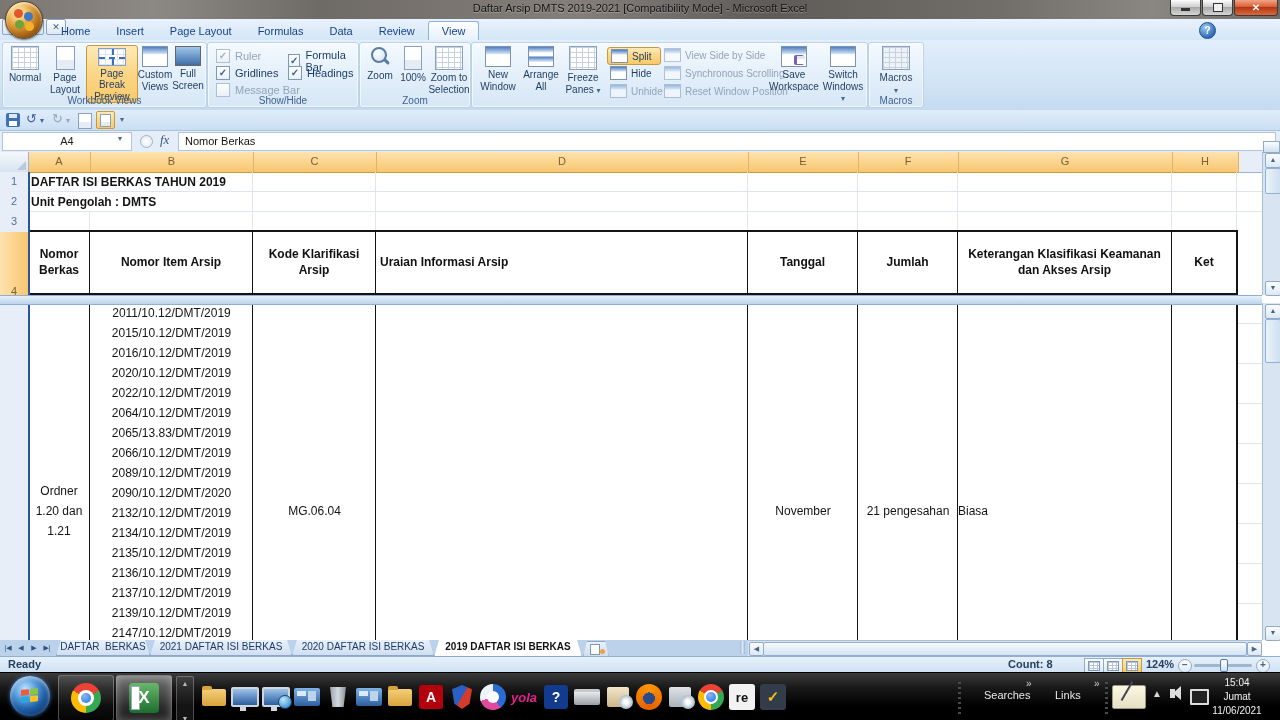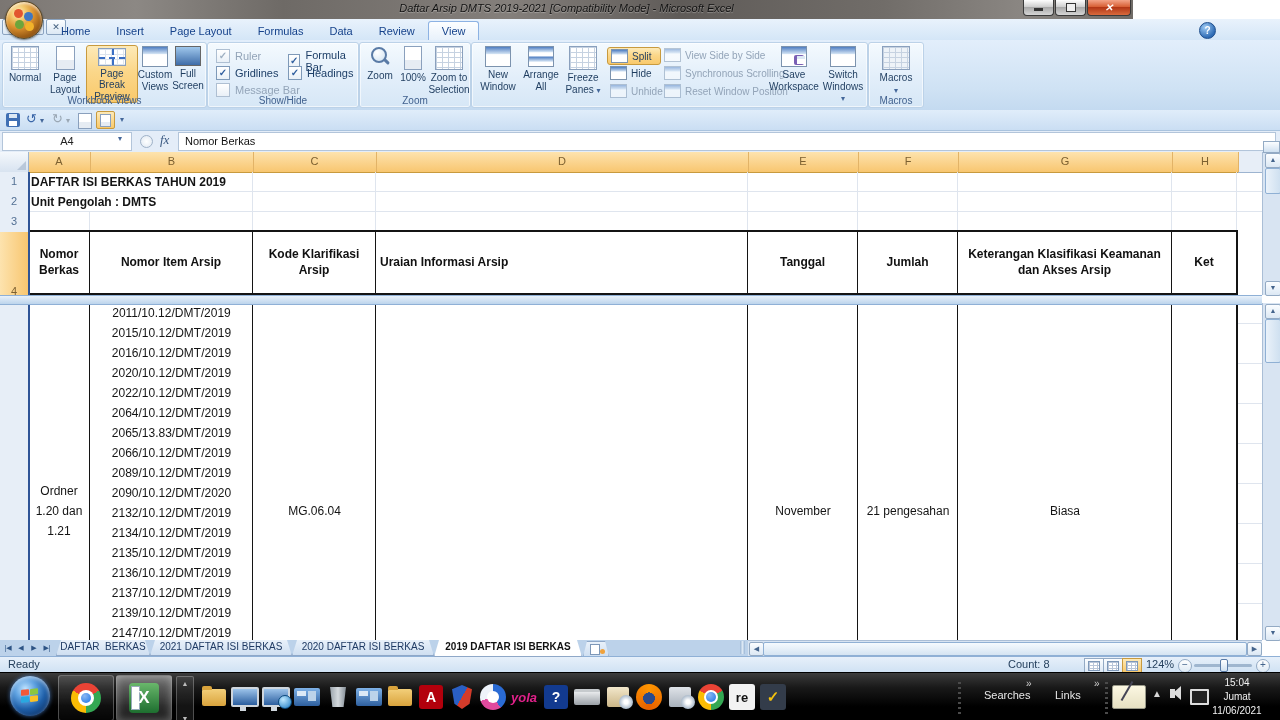--- a/index.html
+++ b/index.html
@@ -1,22 +1,22 @@
 <!DOCTYPE html>
 <html><head>
 <meta charset="utf-8">
 <style>
   html,body{margin:0;padding:0;background:#000;}
   #screen{position:relative;width:1280px;height:720px;overflow:hidden;
     font-family:"Liberation Sans",sans-serif;background:#fff;font-size:12px;}
   .abs{position:absolute;}
   
-  .titlebar{left:0;top:0;width:1133px;height:19px;
+  .titlebar{left:0;top:0;width:1280px;height:19px;
     background:linear-gradient(90deg,#7b7672,#8c8884 12%,#6e6a66 25%,#847f7b 45%,#5f5b58 60%,#716d69 78%,#8a8682 90%,#6f6b67);
-    border-bottom:1px solid #4e4a47;font-style:italic;}
+    border-bottom:1px solid #4e4a47;}
   .title-text{position:absolute;left:0;right:0;top:2px;text-align:center;font-size:11px;color:#111;
     text-shadow:0 1px 1px rgba(255,255,255,.35);}
   .winbtns{position:absolute;right:2px;top:0;display:flex;}
   .wbtn{width:29px;height:15px;border:1px solid #3a3a3a;border-top:none;border-radius:0 0 4px 4px;
     background:linear-gradient(#fdfdfd,#cfcfcf 45%,#a9a9a9 50%,#d6d6d6);display:flex;align-items:center;justify-content:center;margin-left:1px;}
   .wbtn.close{width:42px;background:linear-gradient(#f3a488,#d75f35 45%,#b33716 50%,#d96a3d);}
   .minbar{width:9px;height:3px;background:#333;margin-top:4px;}
   .restbox{width:8px;height:7px;border:1px solid #333;background:#eee;}
   .xglyph{font-size:10px;color:#fff;font-weight:bold;line-height:1;}
   
@@ -112,21 +112,21 @@
   .stab{position:absolute;top:0;height:15px;background:linear-gradient(#e9f1fa,#cfdff1);border:1px solid #8fa8c8;border-top:none;
     font-size:10px;color:#1f3a63;text-align:center;line-height:14px;white-space:pre;
     clip-path:polygon(5px 0,calc(100% - 5px) 0,100% 100%,0 100%);}
   .stab.active{background:#fff;font-weight:bold;color:#111;z-index:2;height:16px;}
   .instab{position:absolute;top:1px;width:24px;height:14px;background:linear-gradient(#e9f1fa,#cfdff1);border:1px solid #8fa8c8;
     clip-path:polygon(4px 0,calc(100% - 4px) 0,100% 100%,0 100%);}
   .instab i{position:absolute;left:6px;top:2px;width:8px;height:9px;background:#fff;border:1px solid #7e98b8;}
   .instab u{position:absolute;right:3px;bottom:2px;width:5px;height:5px;background:#f0a23c;border-radius:50%;}
   
   .statusbar{left:0;top:656px;width:1280px;height:16px;background:linear-gradient(#e7f0fa,#cfe1f3);border-top:1px solid #8fb0d6;
-    font-size:11px;color:#26415e;}
+    font-size:11px;color:#26415e;font-weight:bold;}
   .viewbtn{position:absolute;top:1px;width:18px;height:13px;border:1px solid #93aac4;background:linear-gradient(#fbfdff,#dce8f4);}
   .viewbtn.on{background:linear-gradient(#fdeab8,#f9c96b);border-color:#c89a3e;}
   .viewbtn i{position:absolute;left:3px;top:2px;width:10px;height:8px;background-color:#fff;border:1px solid #7e98b8;
     background-image:linear-gradient(#b9c6d9 1px,transparent 1px),linear-gradient(90deg,#b9c6d9 1px,transparent 1px);background-size:4px 3px;}
   .zbtn{position:absolute;top:2px;width:12px;height:12px;border:1px solid #93aac4;border-radius:50%;
     background:linear-gradient(#fff,#dde9f4);text-align:center;line-height:10px;font-size:10px;color:#44648c;}
   .ztrack{position:absolute;top:7px;width:58px;height:3px;background:#9fb6cf;border-radius:2px;}
   .zhandle{position:absolute;top:2px;width:6px;height:11px;background:linear-gradient(#fff,#cfe0f0);border:1px solid #5a7ba6;border-radius:2px;}
   
   .taskbar{left:0;top:672px;width:1280px;height:48px;background:linear-gradient(#3c3c3c,#191919 30%,#000 70%);border-top:1px solid #000;}
@@ -476,21 +476,21 @@
     <div>2134/10.12/DMT/2019</div>
     <div>2135/10.12/DMT/2019</div>
     <div>2136/10.12/DMT/2019</div>
     <div>2137/10.12/DMT/2019</div>
     <div>2139/10.12/DMT/2019</div>
     <div>2147/10.12/DMT/2019</div>
   </div>
   <div class="abs celltxt" style="left:253px;top:501px;width:123px;text-align:center">MG.06.04</div>
   <div class="abs celltxt" style="left:748px;top:501px;width:110px;text-align:center">November</div>
   <div class="abs celltxt" style="left:858px;top:501px;width:100px;text-align:center">21 pengesahan</div>
-  <div class="abs celltxt" style="left:958px;top:501px;width:214px;text-align:center">Biasa</div>
+  <div class="abs celltxt" style="left:958px;top:501px;width:214px;text-align:left">Biasa</div>
 
   <div class="abs vsb" style="top:152px;height:143px">
     <div class="sbbtn" style="top:1px">▲</div>
     <div class="sbthumb" style="top:16px;height:24px"></div>
     <div class="sbbtn" style="top:129px">▼</div>
   </div>
   <div class="abs vsb" style="top:303px;height:337px">
     <div class="sbbtn" style="top:1px">▲</div>
     <div class="sbthumb" style="top:16px;height:42px"></div>
     <div class="sbbtn" style="top:323px">▼</div>

